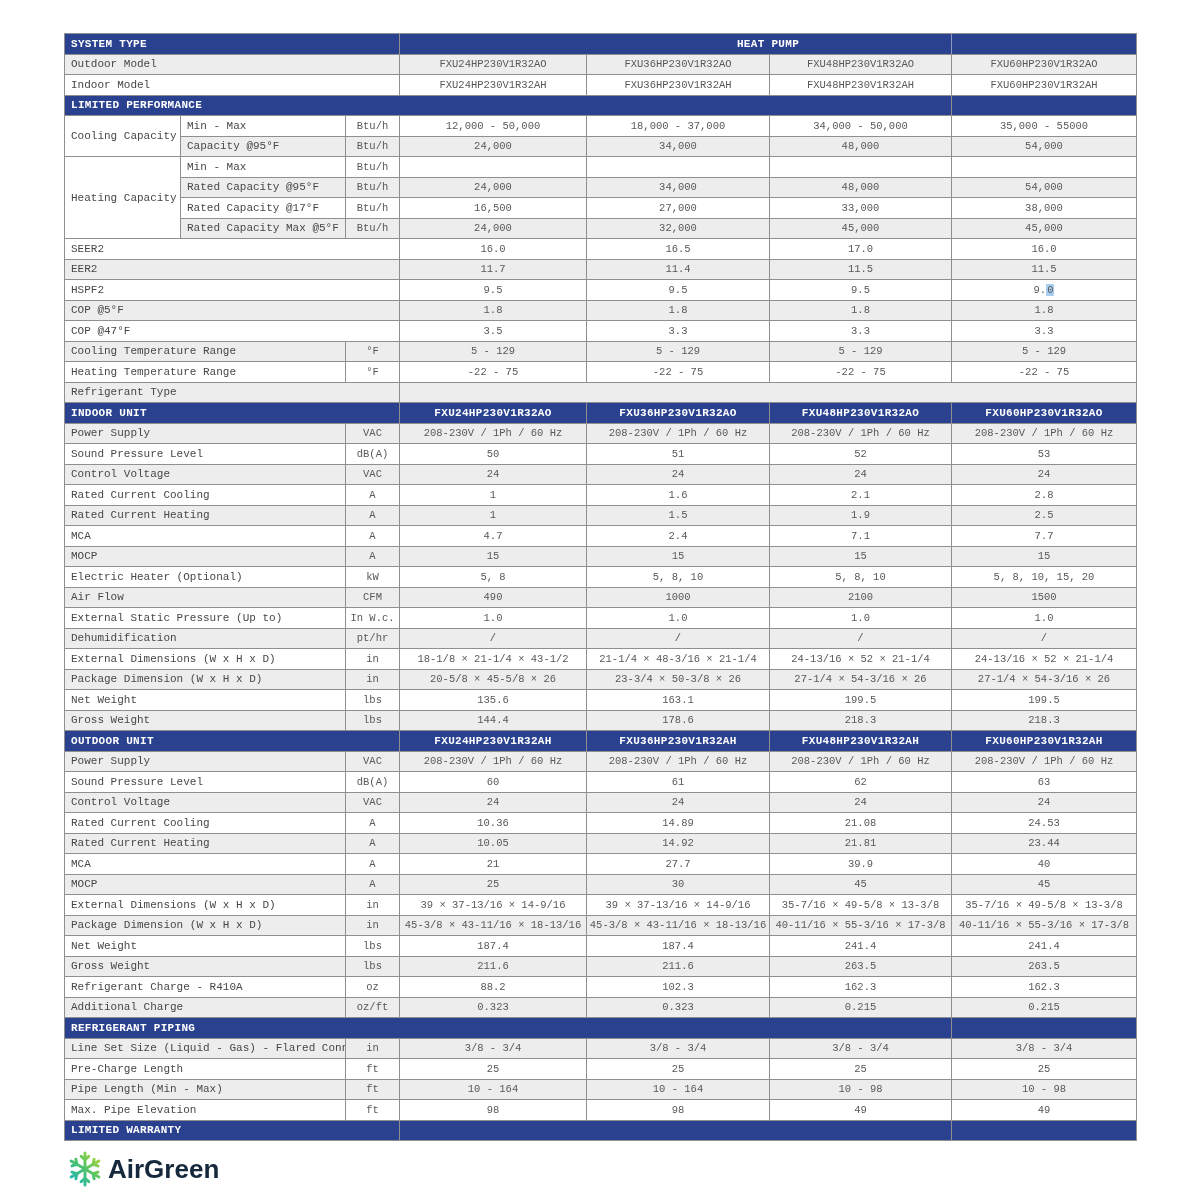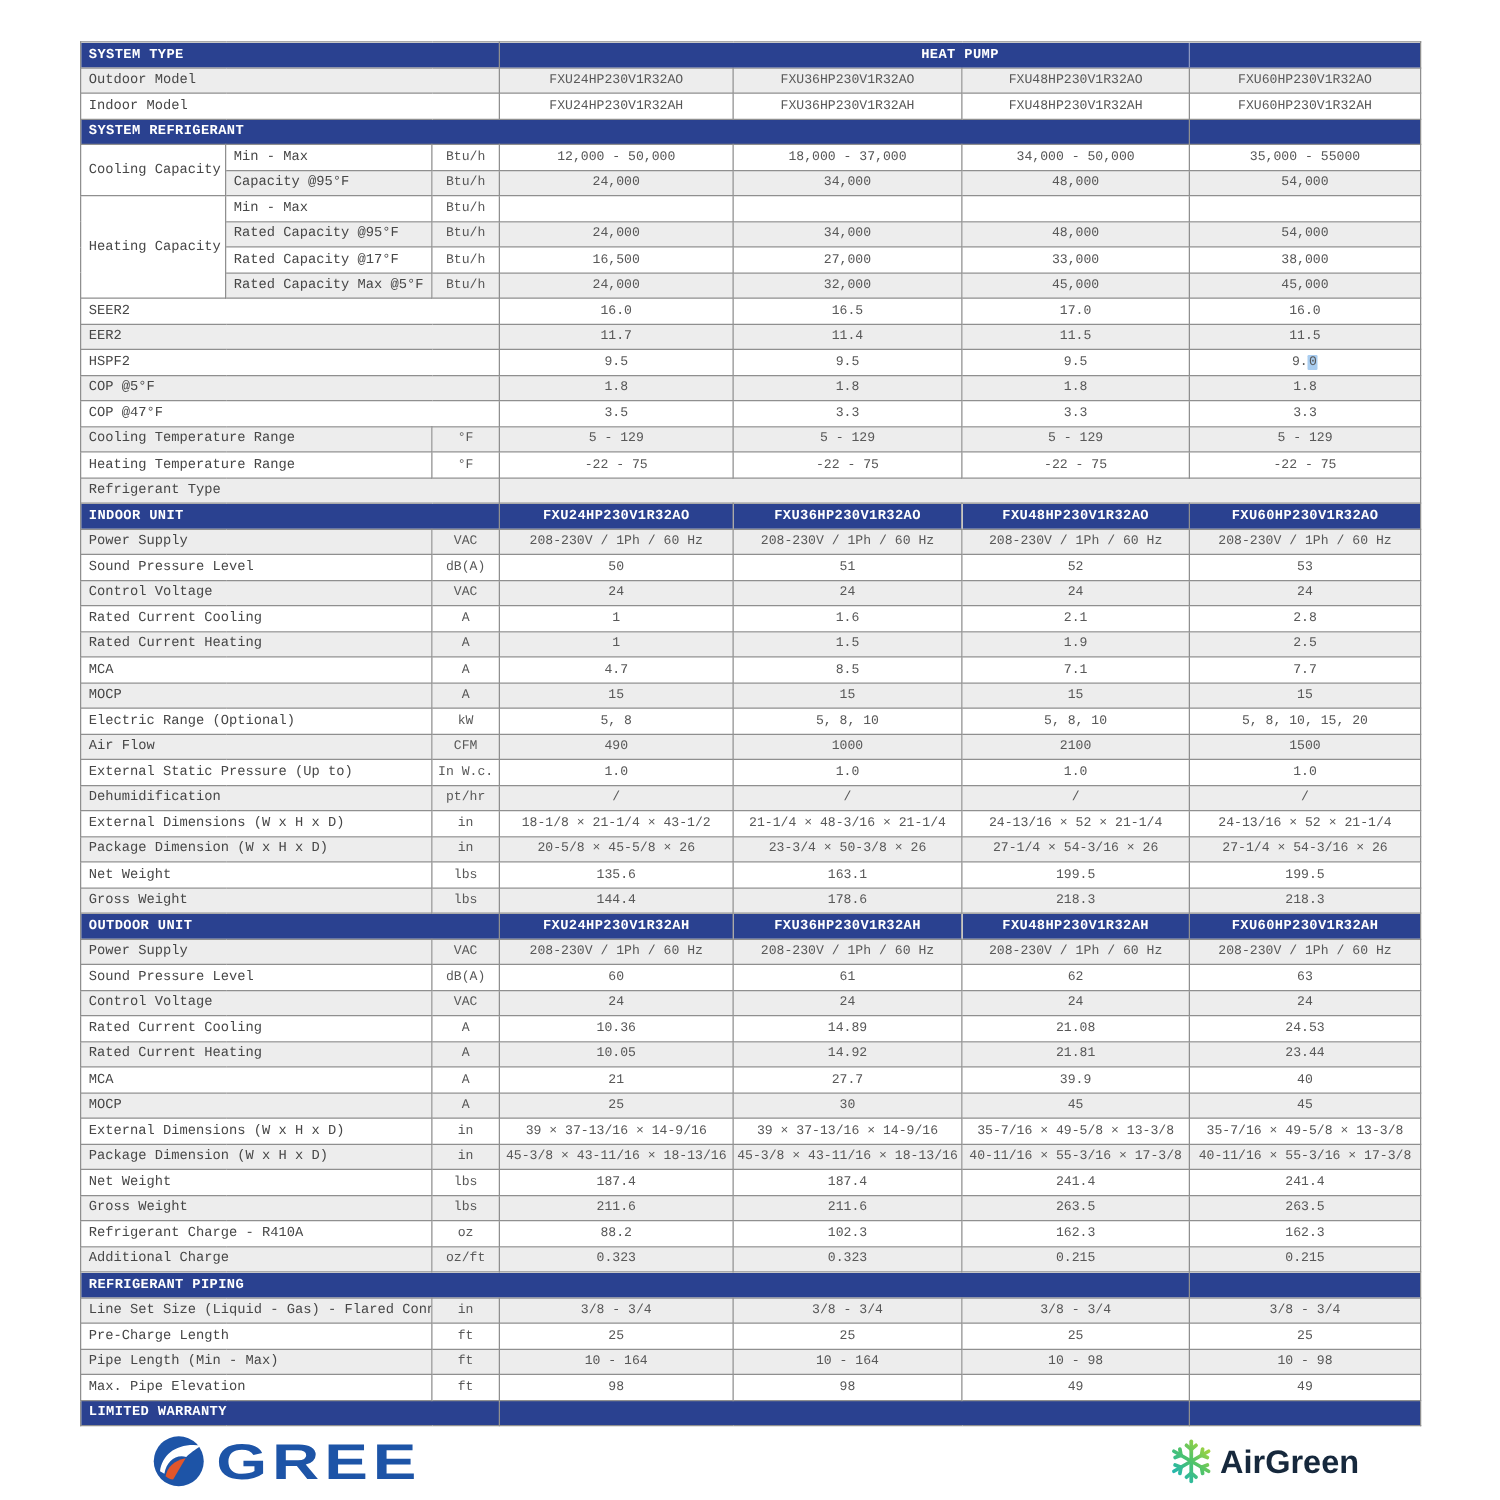--- a/index.html
+++ b/index.html
@@ -78,21 +78,21 @@
           <td class="val" data-name="value-cell">FXU60HP230V1R32AO</td>
         </tr>
         <tr>
           <td class="lbl" colspan="3" data-name="row-label">Indoor Model</td>
           <td class="val" data-name="value-cell">FXU24HP230V1R32AH</td>
           <td class="val" data-name="value-cell">FXU36HP230V1R32AH</td>
           <td class="val" data-name="value-cell">FXU48HP230V1R32AH</td>
           <td class="val" data-name="value-cell">FXU60HP230V1R32AH</td>
         </tr>
         <tr>
-          <td class="hdr lbl" colspan="6" data-name="section-header">SYSTEM REFRIGERANT</td>
+          <td class="hdr lbl" colspan="6" data-name="section-header">LIMITED PERFORMANCE</td>
           <td class="hdr" data-name="section-header-spacer"></td>
         </tr>
         <tr>
           <td class="lbl" rowspan="2" data-name="group-label">Cooling Capacity</td>
           <td class="lbl" data-name="row-sublabel">Min - Max</td>
           <td class="unit" data-name="unit-cell">Btu/h</td>
           <td class="val" data-name="value-cell">12,000 - 50,000</td>
           <td class="val" data-name="value-cell">18,000 - 37,000</td>
           <td class="val" data-name="value-cell">34,000 - 50,000</td>
           <td class="val" data-name="value-cell">35,000 - 55000</td>
@@ -237,34 +237,34 @@
           <td class="unit" data-name="unit-cell">A</td>
           <td class="val" data-name="value-cell">1</td>
           <td class="val" data-name="value-cell">1.5</td>
           <td class="val" data-name="value-cell">1.9</td>
           <td class="val" data-name="value-cell">2.5</td>
         </tr>
         <tr>
           <td class="lbl" colspan="2" data-name="row-label">MCA</td>
           <td class="unit" data-name="unit-cell">A</td>
           <td class="val" data-name="value-cell">4.7</td>
-          <td class="val" data-name="value-cell">8.5</td>
+          <td class="val" data-name="value-cell">2.4</td>
           <td class="val" data-name="value-cell">7.1</td>
           <td class="val" data-name="value-cell">7.7</td>
         </tr>
         <tr class="gray">
           <td class="lbl" colspan="2" data-name="row-label">MOCP</td>
           <td class="unit" data-name="unit-cell">A</td>
           <td class="val" data-name="value-cell">15</td>
           <td class="val" data-name="value-cell">15</td>
           <td class="val" data-name="value-cell">15</td>
           <td class="val" data-name="value-cell">15</td>
         </tr>
         <tr>
-          <td class="lbl" colspan="2" data-name="row-label">Electric Range (Optional)</td>
+          <td class="lbl" colspan="2" data-name="row-label">Electric Heater (Optional)</td>
           <td class="unit" data-name="unit-cell">kW</td>
           <td class="val" data-name="value-cell">5, 8</td>
           <td class="val" data-name="value-cell">5, 8, 10</td>
           <td class="val" data-name="value-cell">5, 8, 10</td>
           <td class="val" data-name="value-cell">5, 8, 10, 15, 20</td>
         </tr>
         <tr class="gray">
           <td class="lbl" colspan="2" data-name="row-label">Air Flow</td>
           <td class="unit" data-name="unit-cell">CFM</td>
           <td class="val" data-name="value-cell">490</td>
@@ -470,30 +470,20 @@
         <tr>
           <td class="hdr lbl" colspan="3" data-name="section-header">LIMITED WARRANTY</td>
           <td class="hdr" colspan="3" data-name="warranty-spacer"></td>
           <td class="hdr" data-name="warranty-spacer-last"></td>
         </tr>
       </tbody>
   </table>
 </div>
 
 <div class="footer" data-name="footer">
-  <div class="brand-left" data-name="gree-logo">
-    <svg width="240" height="46" viewBox="0 0 240 46">
-      <g data-name="gree-logo-mark">
-        <circle cx="22" cy="23" r="20" fill="#1d54a7"></circle>
-        <path d="M7 31 C9 17 21 8 40 10.5 C34.5 14 31 16.5 28 19.5 C19 17.5 12.5 23 10.5 33 Z" fill="#ffffff"></path>
-        <path d="M11.5 35 C12.5 28 18.5 22 27.5 20.5 L17.5 37.5 C15 37.5 13.2 36.5 11.5 35 Z" fill="#e2562b"></path>
-      </g>
-      <text x="52" y="37" font-size="40" font-weight="bold" letter-spacing="3" fill="#1d54a7" textLength="164" lengthAdjust="spacingAndGlyphs" data-name="gree-wordmark">GREE</text>
-    </svg>
-  </div>
   <div class="brand-right" data-name="airgreen-logo">
     <svg width="180" height="44" viewBox="0 0 180 44">
       <defs>
         <linearGradient id="agGrad" gradientUnits="userSpaceOnUse" x1="5" y1="38" x2="38" y2="6">
           <stop offset="0" stop-color="#14b2c7"></stop>
           <stop offset="0.5" stop-color="#4fc36a"></stop>
           <stop offset="1" stop-color="#c6da2e"></stop>
         </linearGradient>
       </defs>
       <g data-name="snowflake-icon">

